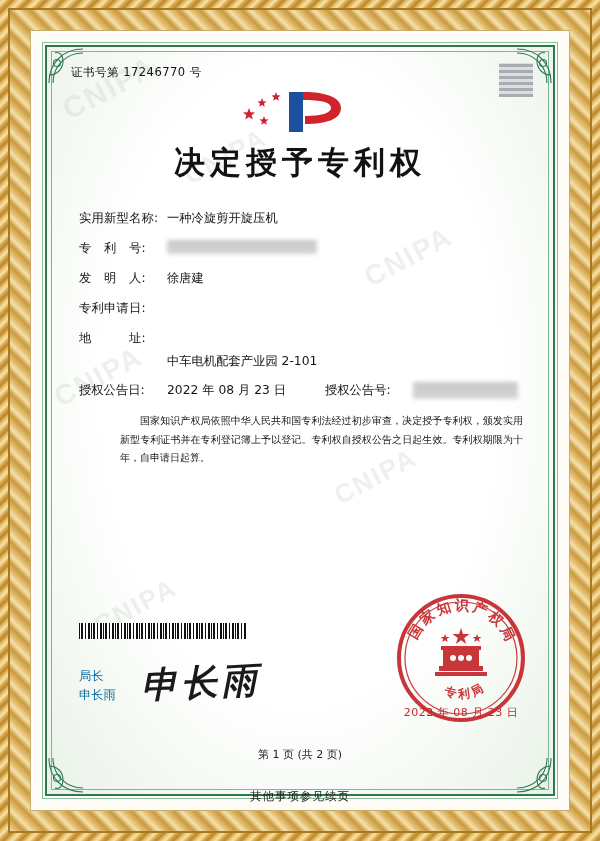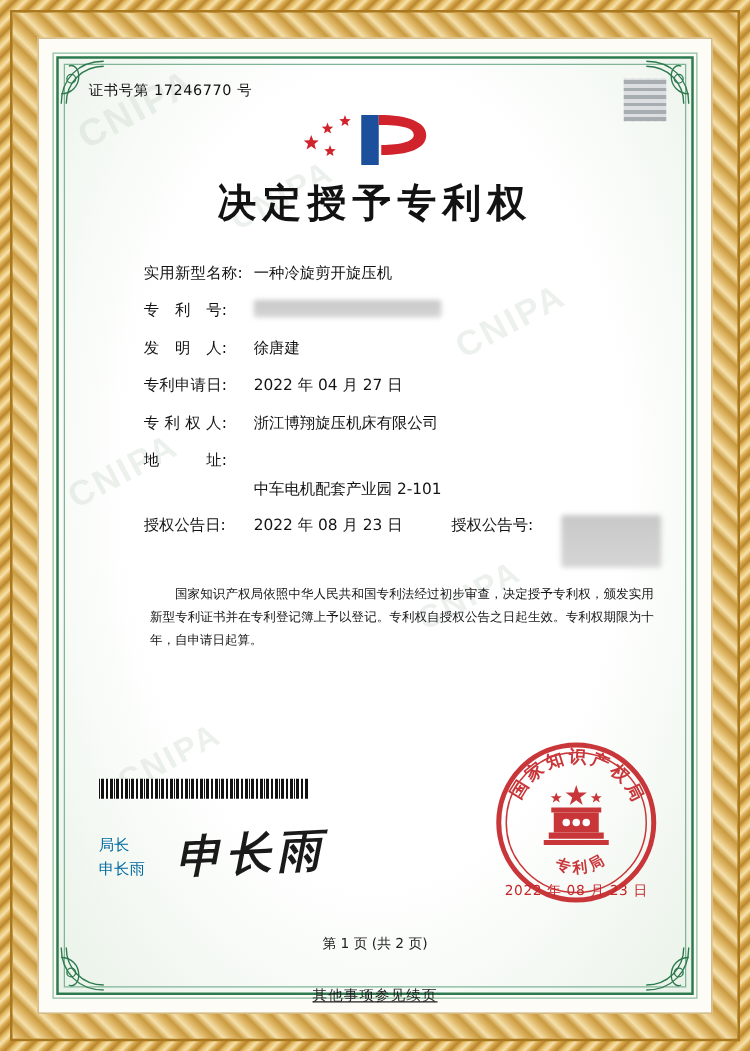--- a/index.html
+++ b/index.html
@@ -147,21 +147,20 @@
     color: #121212;
     margin-top: 2px;
   }
 
   .fields {
     margin-top: 26px;
     padding-left: 8px;
     font-family: "DejaVu Sans", sans-serif;
     font-size: 12.3px;
     color: #141414;
-    margin-left: 36px;
   }
   .frow {
     display: flex;
     align-items: flex-start;
     margin-bottom: 13px;
   }
   .flabel {
     width: 88px;
     flex: 0 0 88px;
     letter-spacing: 0.2px;
@@ -266,21 +265,20 @@
   }
   .footer-note {
     position: absolute;
     left: 0; right: 0;
     bottom: 6px;
     text-align: center;
     font-family: "DejaVu Sans", sans-serif;
     font-size: 11.5px;
     color: #1c1c1c;
     letter-spacing: 1px;
-    text-decoration: underline;
   }
 </style>
 </head>
 <body>
 
 <div class="page">
   <div class="frame-inner-gold"></div>
 
   <div class="frame-white">
     <div class="green-border"></div>
@@ -368,27 +366,22 @@
           <div class="fvalue redacted">ZL 2022 2 0000000.0</div>
         </div>
 
         <div class="frow">
           <div class="flabel">发　明　人:</div>
           <div class="fvalue">徐唐建</div>
         </div>
 
         <div class="frow">
           <div class="flabel">专利申请日:</div>
-          <div class="fvalue">2022 年 04 月 27 日</div>
-        </div>
-
-        <div class="frow">
-          <div class="flabel">专 利 权 人:</div>
-          <div class="fvalue">浙江博翔旋压机床有限公司</div>
-        </div>
+        </div>
+
 
         <div class="frow">
           <div class="flabel">地　　　址:</div>
         </div>
         <div class="addr-2">中车电机配套产业园 2-101</div>
 
         <div class="frow two-col">
           <div class="seg first">
             <div class="flabel2">授权公告日:</div>
             <div class="fvalue">2022 年 08 月 23 日</div>

